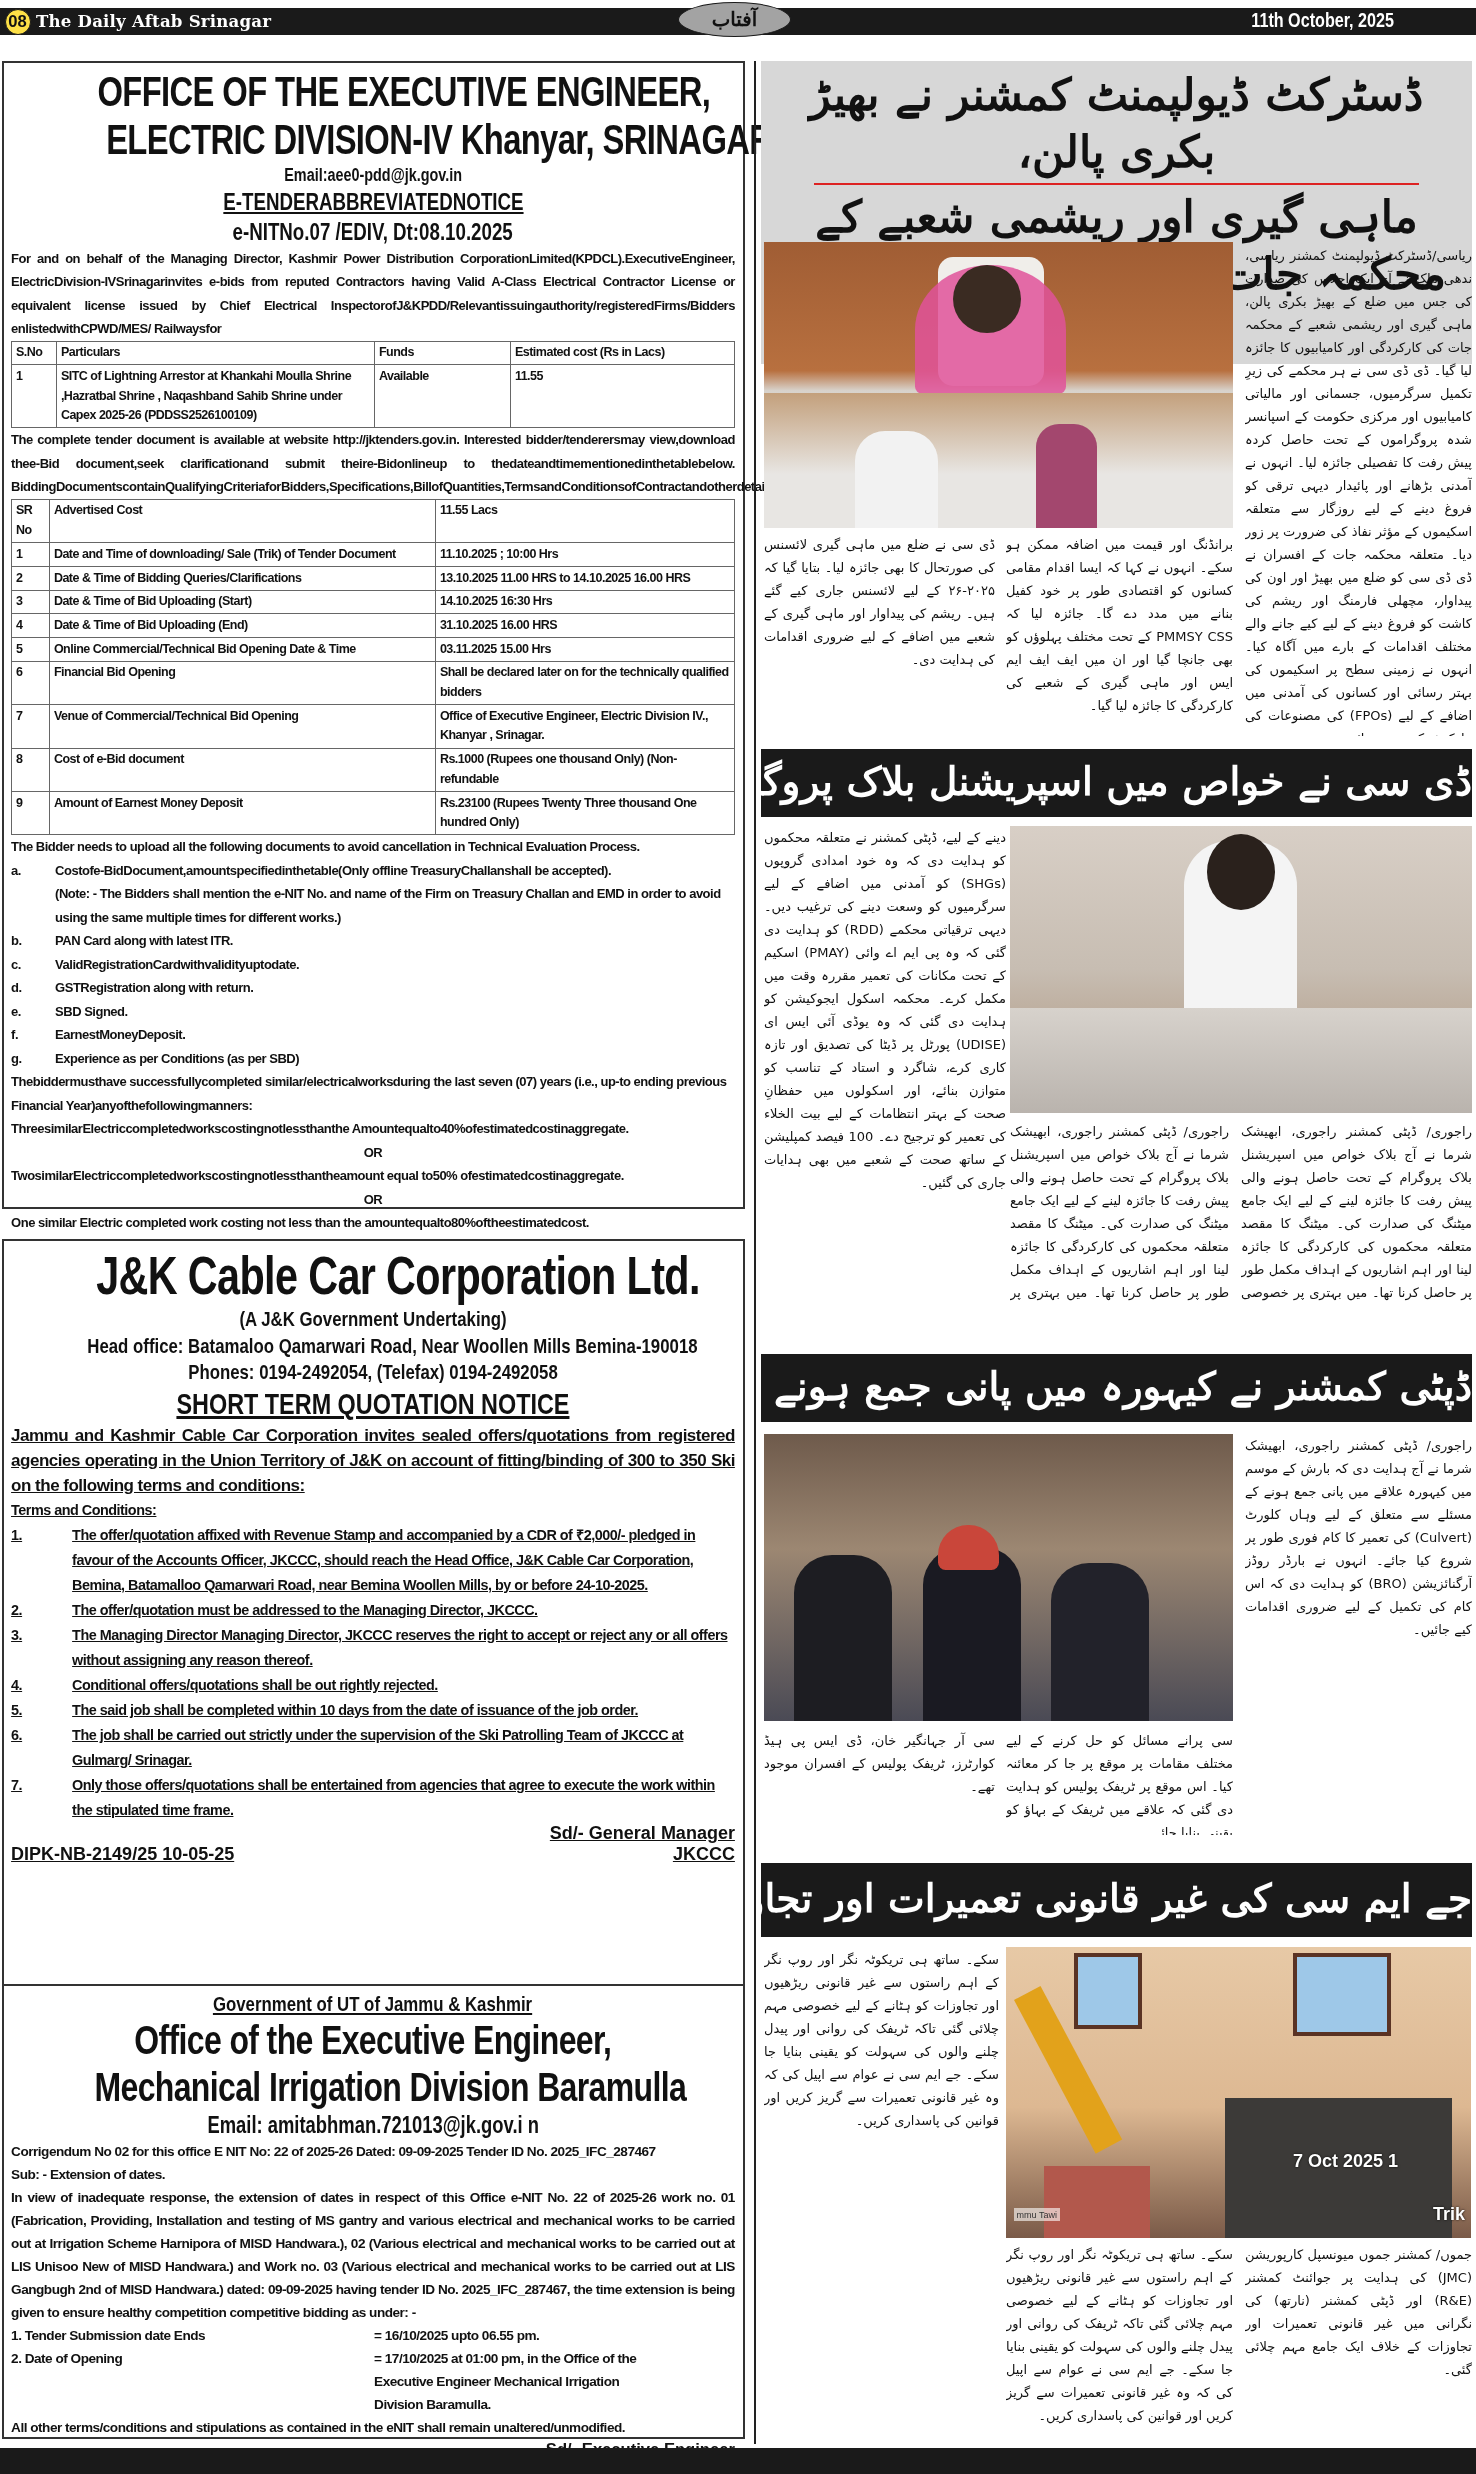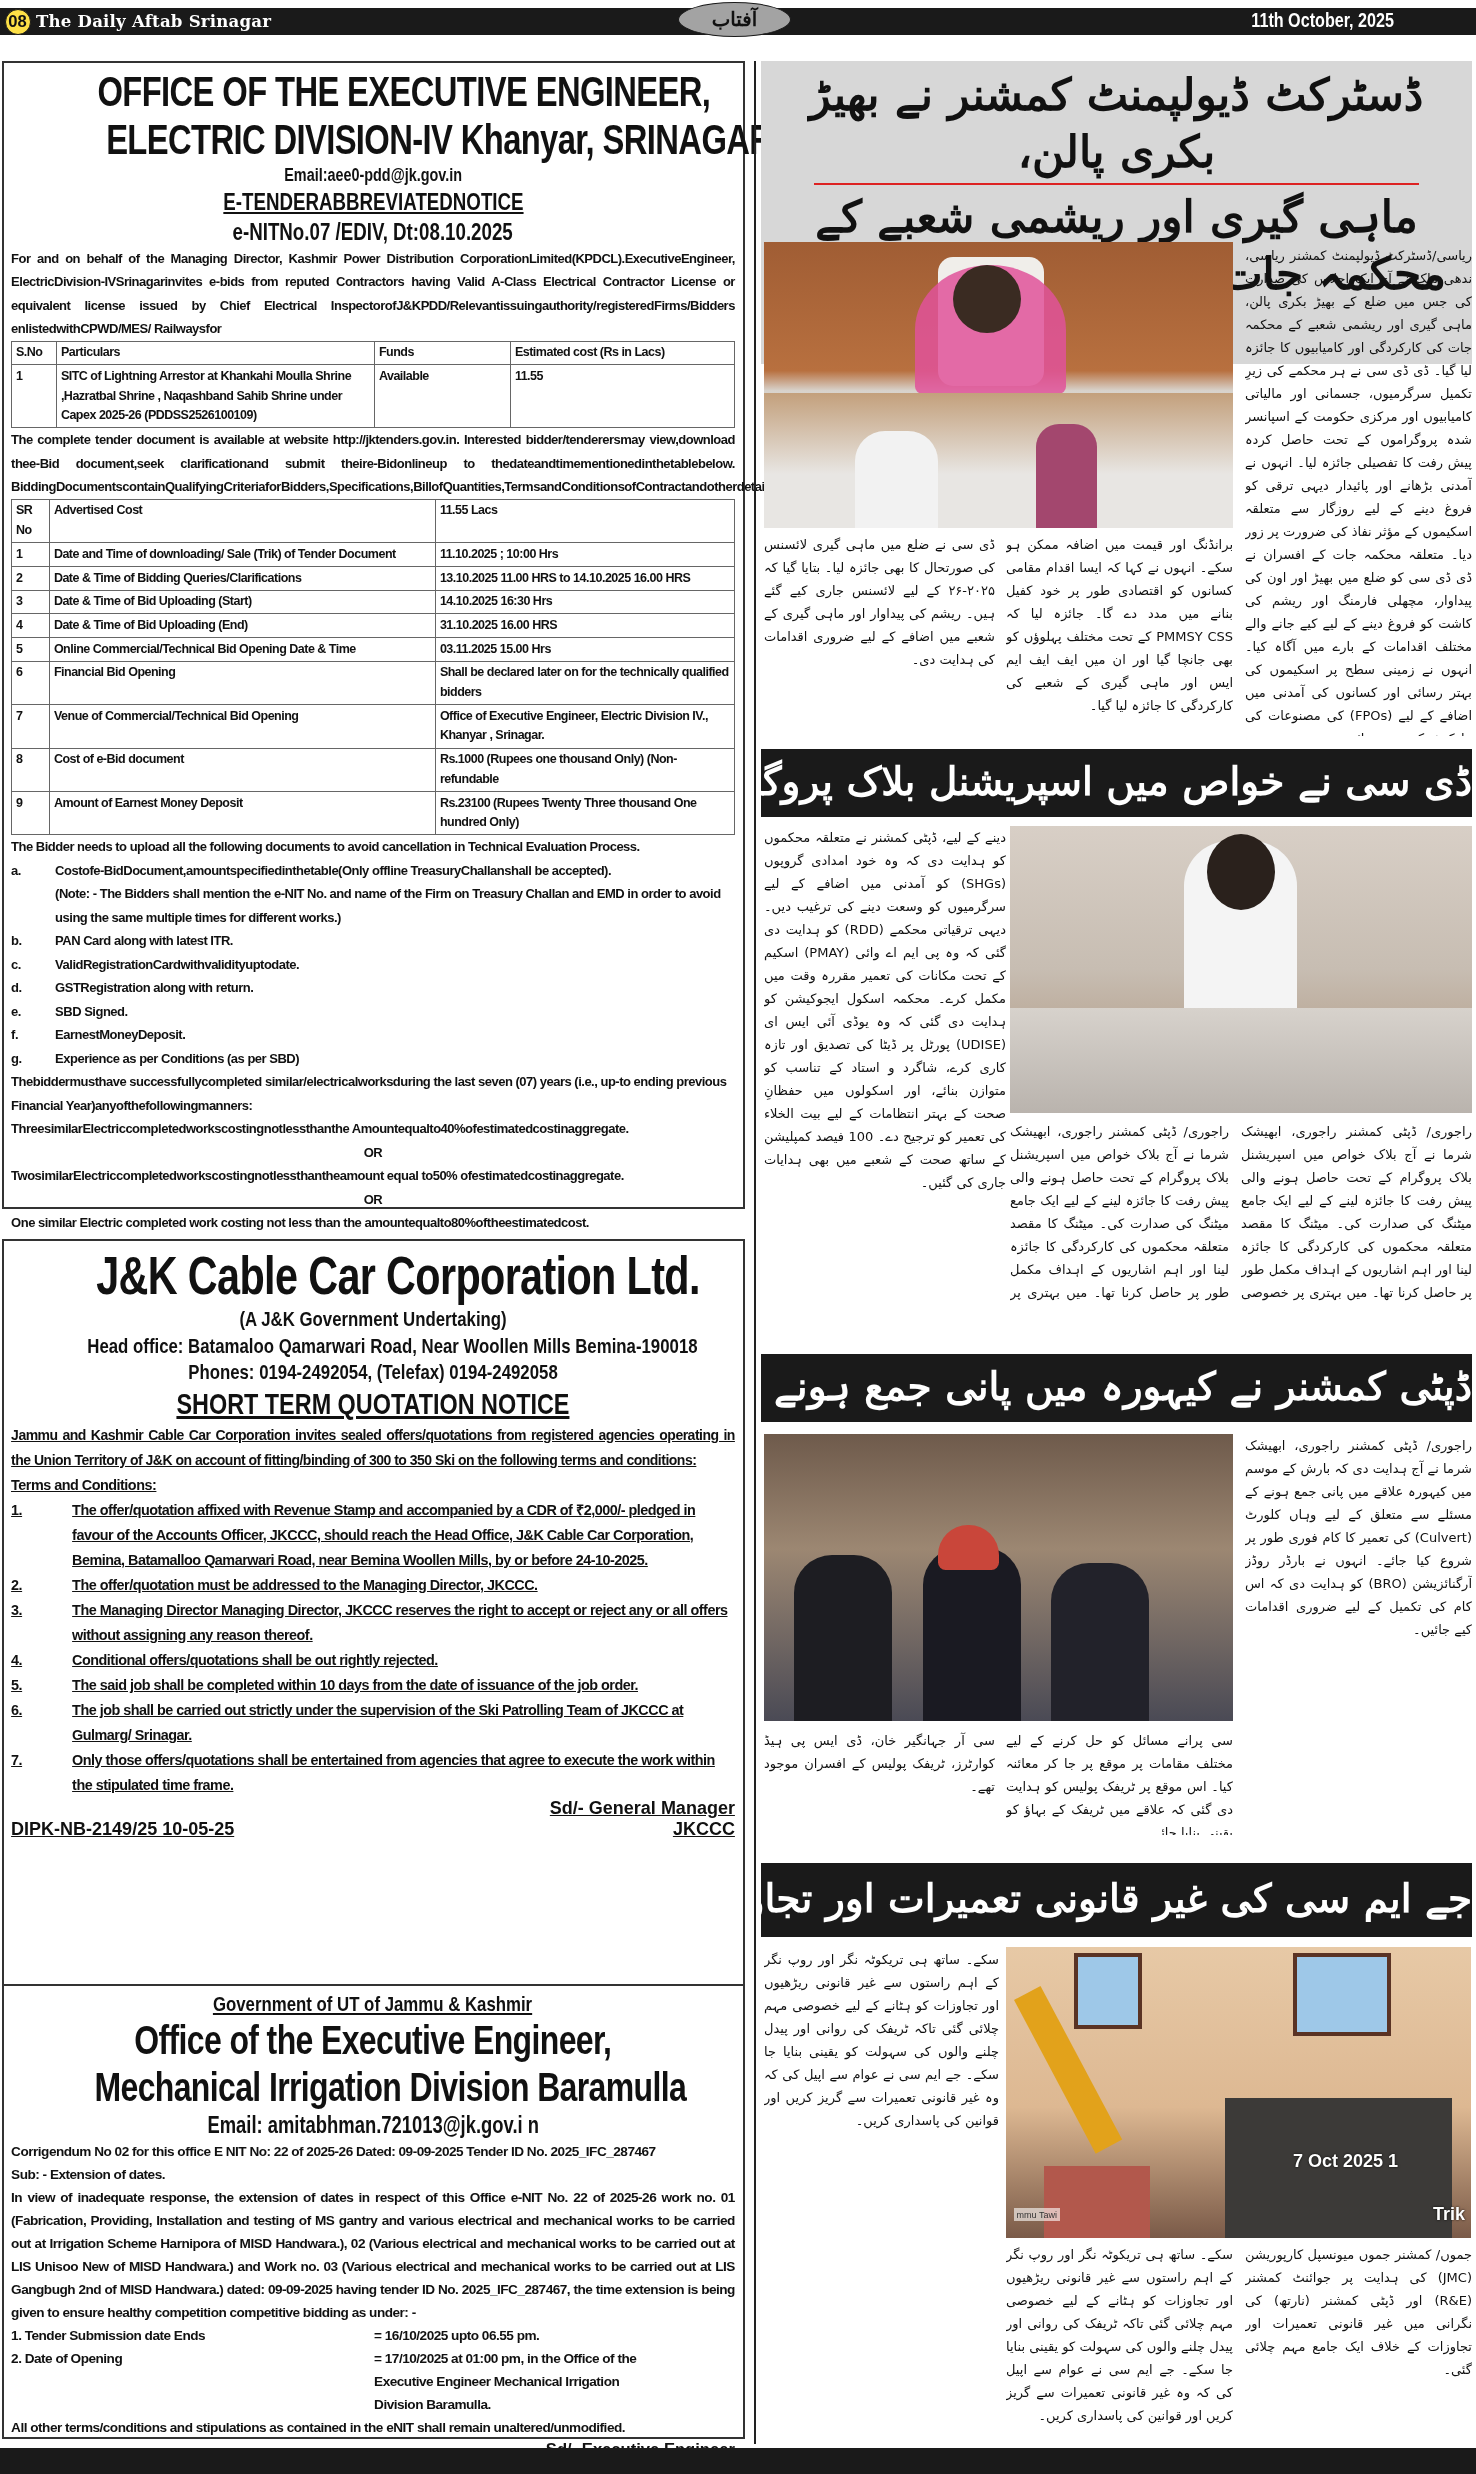--- a/index.html
+++ b/index.html
@@ -189,21 +189,21 @@
     <span class="sig">Electric Division IV, Srinagar</span>
   </div>
 </div>
 
 <div class="ad ad2" style="height:787px">
   <div class="c"><div class="h-xl" style="display:inline-block;font-size:53px">J&amp;K Cable Car Corporation Ltd.</div></div>
   <div class="c"><div class="h-sm" style="display:inline-block;font-size:21px">(A J&amp;K Government Undertaking)</div></div>
   <div class="c"><div class="h-sm" style="display:inline-block;font-size:21px">Head office: Batamaloo Qamarwari Road, Near Woollen Mills Bemina-190018</div></div>
   <div class="c"><div class="h-sm" style="display:inline-block;font-size:21px">Phones: 0194-2492054, (Telefax) 0194-2492058</div></div>
   <div class="c"><div class="h-md u" style="display:inline-block;font-size:30px">SHORT TERM QUOTATION NOTICE</div></div>
-  <p class="body just" style="font-size:14px;line-height:25px">Jammu and Kashmir Cable Car Corporation invites sealed offers/quotations from registered agencies operating in the Union Territory of J&amp;K on account of fitting/binding of 300 to 350 Ski on the following terms and conditions:</p>
+  <p class="body just" style="font-size:17px;line-height:25px">Jammu and Kashmir Cable Car Corporation invites sealed offers/quotations from registered agencies operating in the Union Territory of J&amp;K on account of fitting/binding of 300 to 350 Ski on the following terms and conditions:</p>
   <p class="body u" style="font-size:14.4px;line-height:25px">Terms and Conditions:</p>
   <div class="body" style="font-size:14.4px;line-height:25px">
     <div class="list-row">
         <span class="k" style="width:61px">1.</span>
         <span>The offer/quotation affixed with Revenue Stamp and accompanied by a CDR of ₹2,000/- pledged in favour of the Accounts Officer, JKCCC, should reach the Head Office, J&amp;K Cable Car Corporation, Bemina, Batamalloo Qamarwari Road, near Bemina Woollen Mills, by or before 24-10-2025.</span>
       </div>
     <div class="list-row">
         <span class="k" style="width:61px">2.</span>
         <span>The offer/quotation must be addressed to the Managing Director, JKCCC.</span>
       </div>

